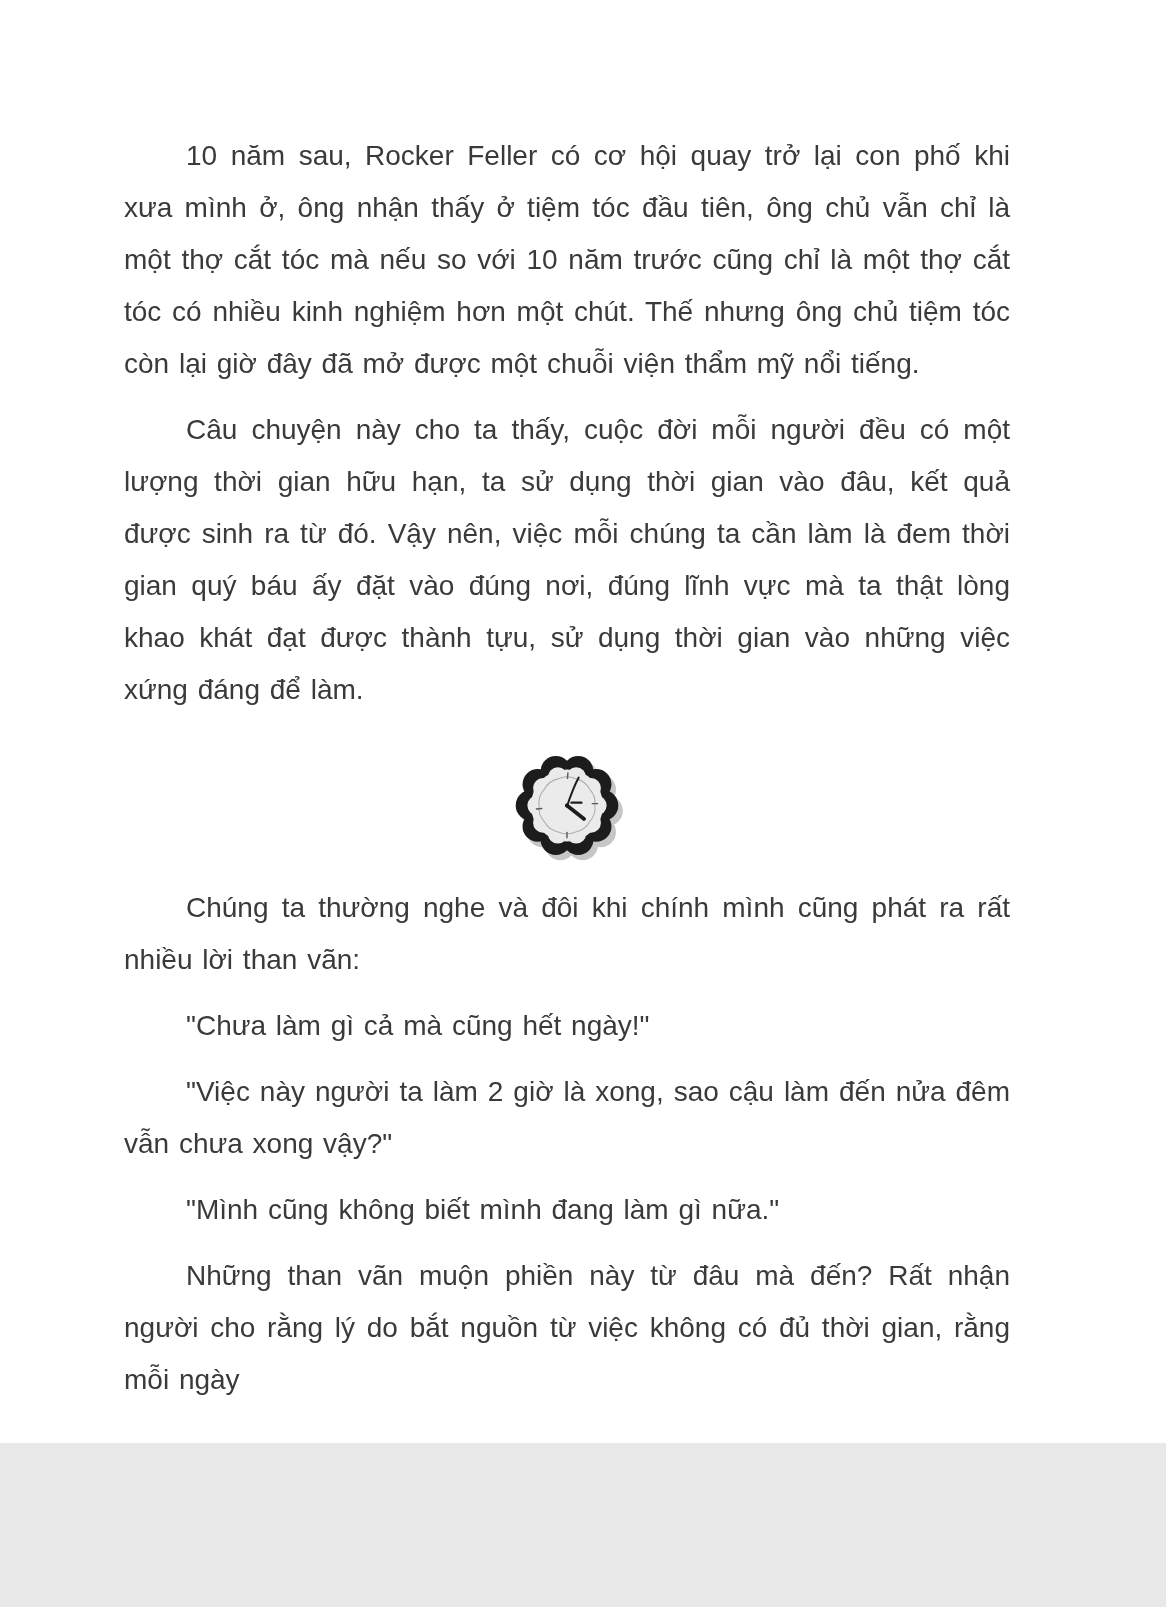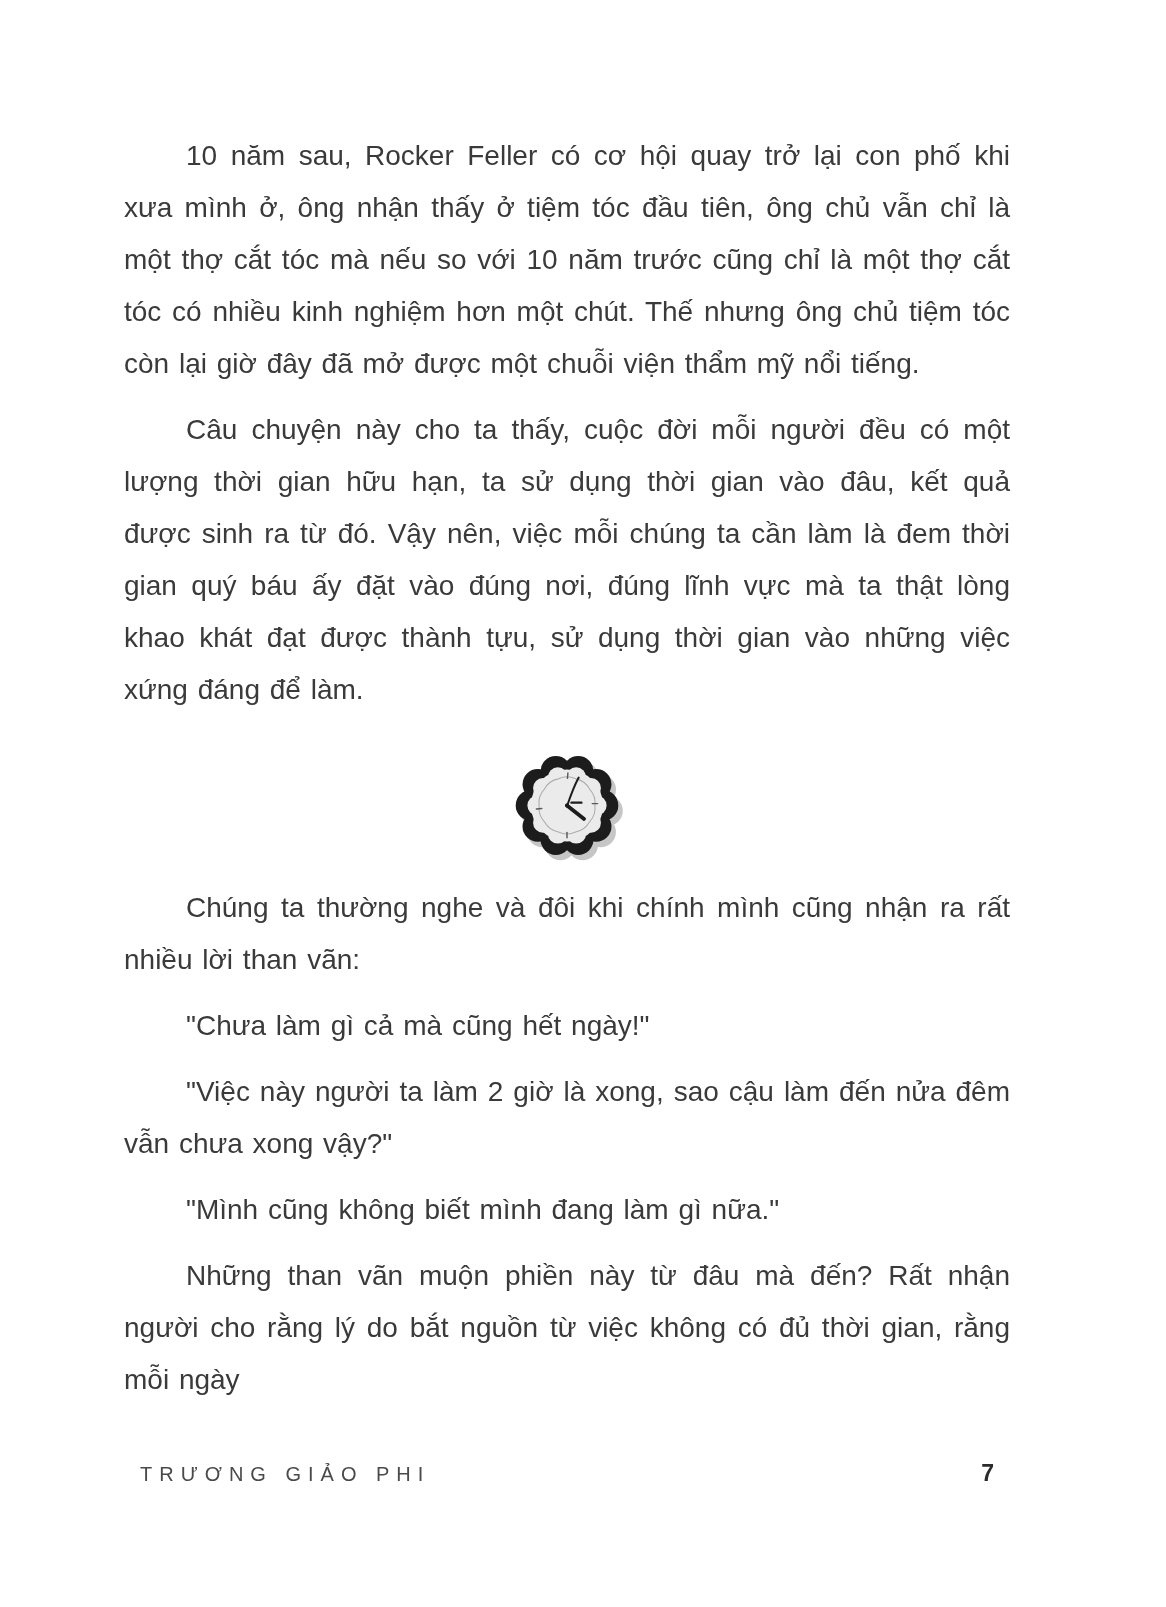--- a/index.html
+++ b/index.html
@@ -1,19 +1,19 @@
 <!DOCTYPE html>
 <html><head>
 <meta charset="utf-8">
 <style>
   * { margin: 0; padding: 0; box-sizing: border-box; }
   html, body { background: #e8e8e8; }
   .page {
     width: 1166px;
-    height: 1607px;
+    height: 1443px;
     background: #ffffff;
     position: relative;
     margin: 0 auto;
     overflow: hidden;
     font-family: "Liberation Sans", "DejaVu Sans", sans-serif;
   }
   .content {
     padding: 130px 156px 0 124px;
   }
   .content p {
@@ -134,21 +134,21 @@
         <g stroke="#1c1c1c" fill="none" stroke-linecap="round">
           <path d="M0,1 C3,-8 7,-20 13,-31" stroke-width="2.2"></path>
           <line x1="5" y1="-3" x2="16" y2="-3" stroke-width="2.6"></line>
           <line x1="0" y1="0" x2="19" y2="15" stroke-width="4.2"></line>
         </g>
         <circle cx="0" cy="0" r="2.2" fill="#1c1c1c"></circle>
       </svg>
     </div>
 
 
-    <p>Chúng ta thường nghe và đôi khi chính mình cũng nhận ra rất nhiều lời than vãn:</p>
+    <p>Chúng ta thường nghe và đôi khi chính mình cũng phát ra rất nhiều lời than vãn:</p>
     <p>"Chưa làm gì cả mà cũng hết ngày!"</p>
     <p>"Việc này người ta làm 2 giờ là xong, sao cậu làm đến nửa đêm vẫn chưa xong vậy?"</p>
     <p>"Mình cũng không biết mình đang làm gì nữa."</p>
     <p>Những than vãn muộn phiền này từ đâu mà đến? Rất nhận người cho rằng lý do bắt nguồn từ việc không có đủ thời gian, rằng mỗi ngày</p>
 
   </main>
 
   <footer class="page-footer">
     <span class="footer-author">TRƯƠNG GIẢO PHI</span>
     <span class="footer-page-number">7</span>

